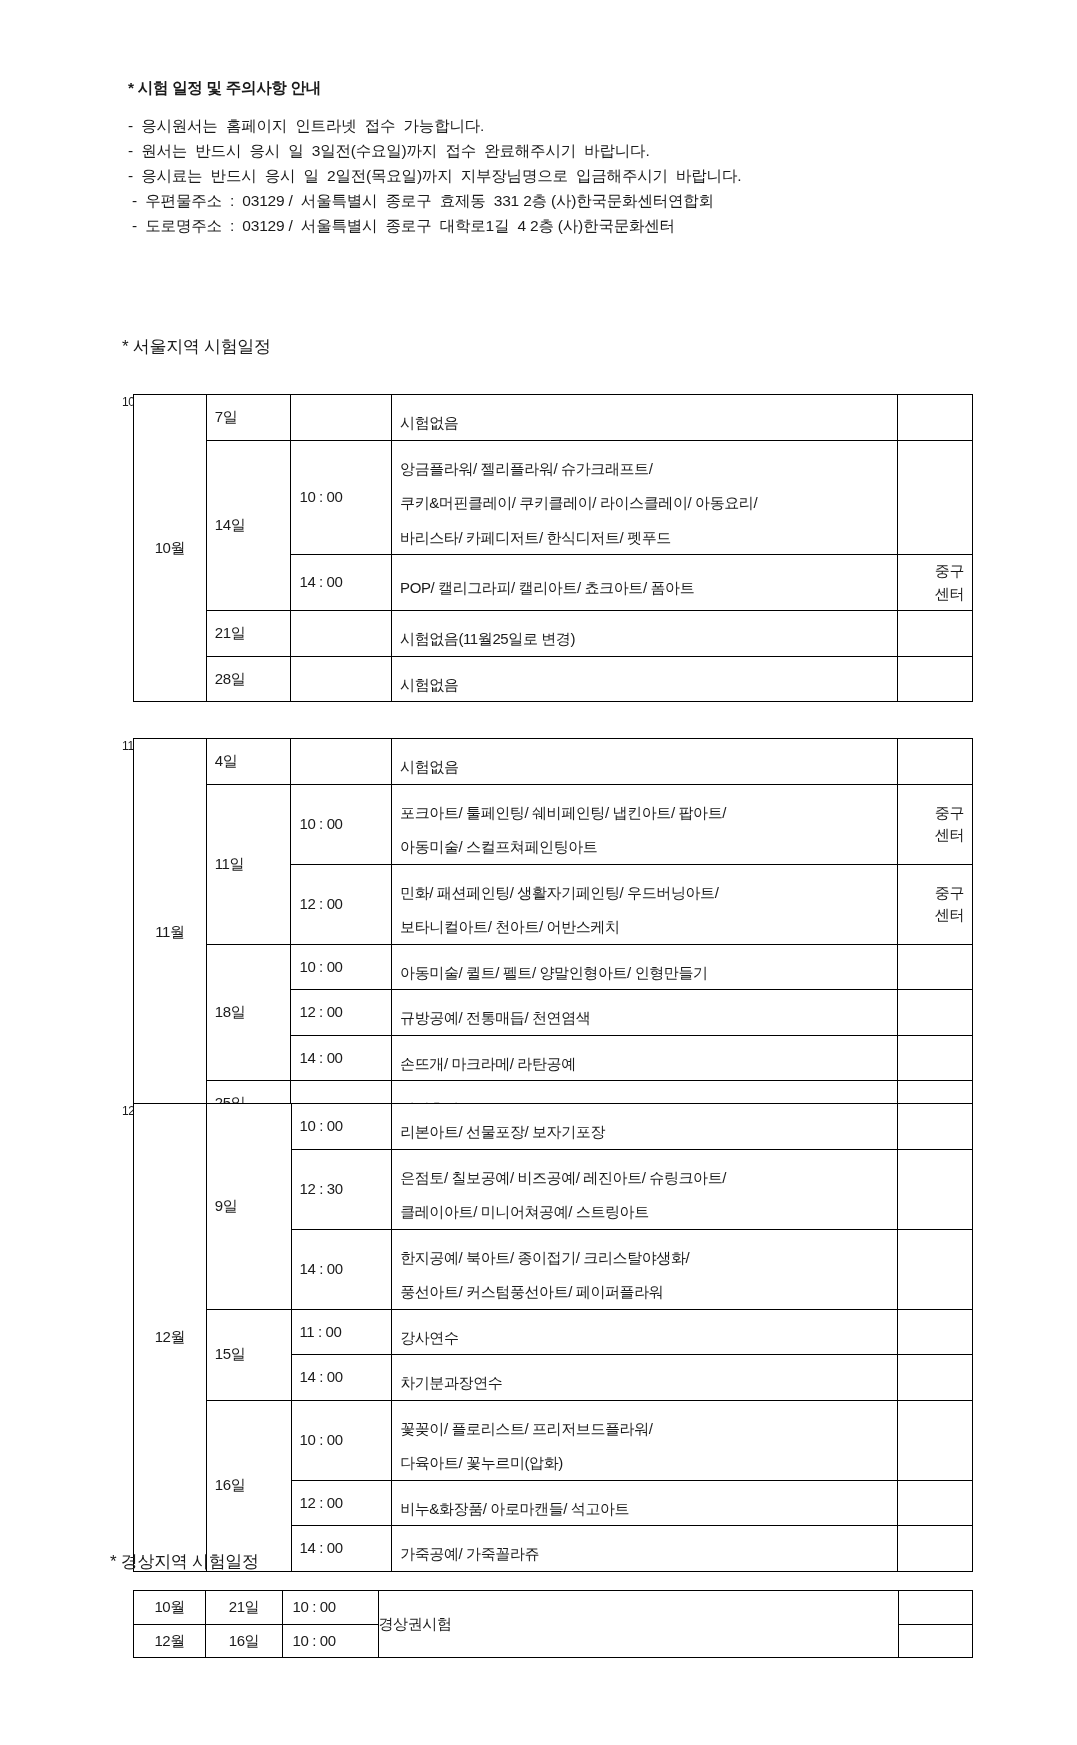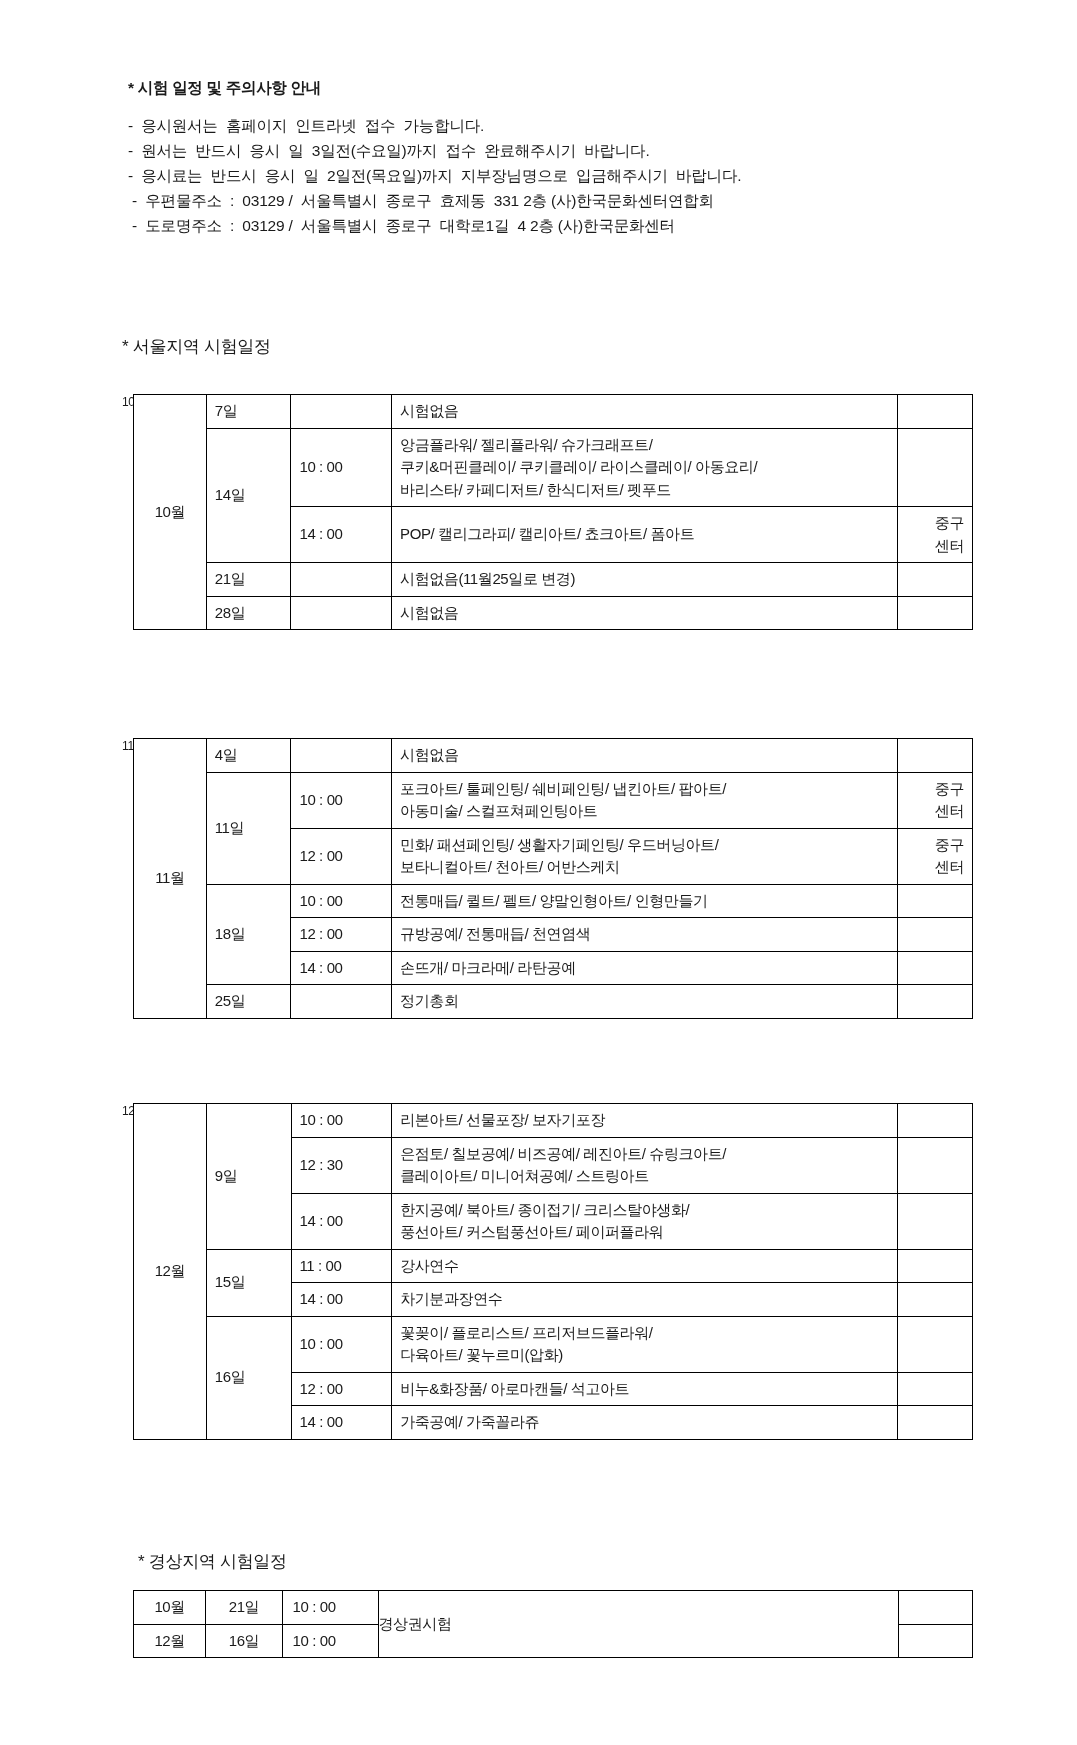--- a/index.html
+++ b/index.html
@@ -68,21 +68,21 @@
     vertical-align: middle;
     line-height: 1.5;
     color: #1a1a1a;
   }
   td.c-month   { width: 56px;  text-align: center; }
   td.c-day     { width: 68px;  text-align: left; }
   td.c-time    { width: 84px;  text-align: left; padding-left: 10px; }
   td.c-body    { width: 490px; text-align: left; padding-left: 12px; }
   td.c-center  { width: 58px;  text-align: right; line-height: 1.45; }
 
-  td.c-body .ln { display: block; white-space: nowrap; }
+  td.c-body .ln { display: block; white-space: nowrap; margin-top: 12px; }
 
   
   table.gs td.g-month  { width: 56px; text-align: center; }
   table.gs td.g-day    { width: 60px; text-align: center; }
   table.gs td.g-time   { width: 78px; text-align: left; padding-left: 10px;}
   table.gs td.g-body   { width: 520px; text-align: left; padding-left: 0;}
   table.gs td.g-center { width: 58px; }
 </style>
 </head>
 <body>
@@ -182,21 +182,21 @@
           <span class="ln">민화/ 패션페인팅/ 생활자기페인팅/ 우드버닝아트/</span>
           <span class="ln">보타니컬아트/ 천아트/ 어반스케치</span>
         </td>
         <td class="c-center" style="white-space:pre-line;">중구
 센터</td>
       </tr>
       <tr>
         <td class="c-day" rowspan="3">18일</td>
         <td class="c-time">10 :  00</td>
         <td class="c-body">
-          <span class="ln">전통매듭/ 퀼트/ 펠트/ 양말인형아트/ 인형만들기</span>
+          <span class="ln">아동미술/ 퀼트/ 펠트/ 양말인형아트/ 인형만들기</span>
         </td>
         <td class="c-center"></td>
       </tr>
       <tr>
         <td class="c-time">12 :  00</td>
         <td class="c-body">
           <span class="ln">규방공예/ 전통매듭/ 천연염색</span>
         </td>
         <td class="c-center"></td>
       </tr>
@@ -284,21 +284,21 @@
         <td class="c-time">14 :  00</td>
         <td class="c-body">
           <span class="ln">가죽공예/ 가죽꼴라쥬</span>
         </td>
         <td class="c-center"></td>
       </tr>
     </tbody>
       </table>
   </div>
 
-  <div class="block section-title" style="left:110px; top:1550px;margin-left:28px;">* 경상지역 시험일정</div>
+  <div class="block section-title" style="left:110px; top:1550px;">* 경상지역 시험일정</div>
 
   <div class="block" style="left:133px; top:1590px;">
     <table class="sched gs">
       <tbody>
           <tr>
         <td class="g-month">10월</td>
         <td class="g-day">21일</td>
         <td class="g-time">10 :  00</td>
         <td class="g-body" rowspan="2">경상권시험</td>
         <td class="g-center"></td>

